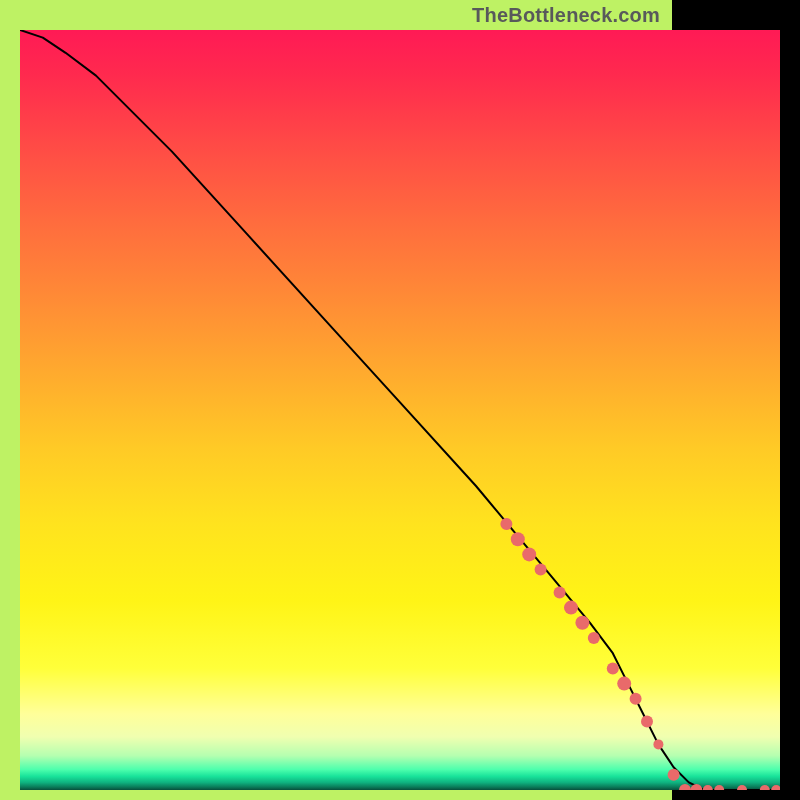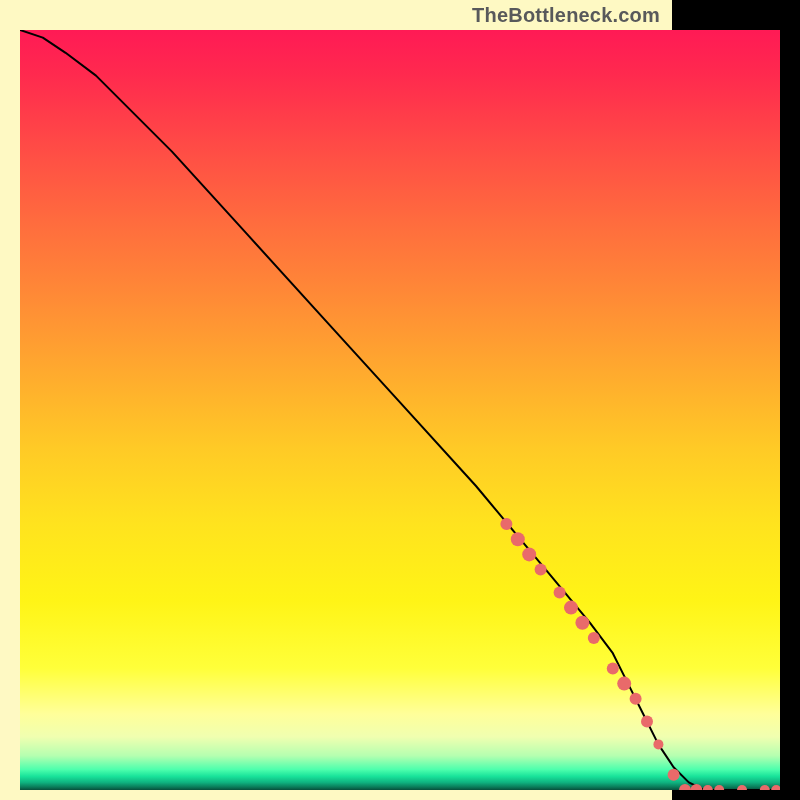--- a/index.html
+++ b/index.html
@@ -1,21 +1,21 @@
 <!DOCTYPE html>
 <html><head>
 <meta charset="utf-8">
 <style>
   * { margin: 0; padding: 0; box-sizing: border-box; }
   html, body { width: 800px; height: 800px; overflow: hidden; background: #000; }
   .frame {
     position: relative;
     width: 672px;
     height: 800px;
-    background: #fef9c3;
+    background: #bef264;
   }
   .attribution {
     position: absolute;
     top: 4px;
     right: 12px;
     font-family: Arial, Helvetica, sans-serif;
     font-size: 20px;
     font-weight: 600;
     color: #58595b;
     letter-spacing: 0.2px;

